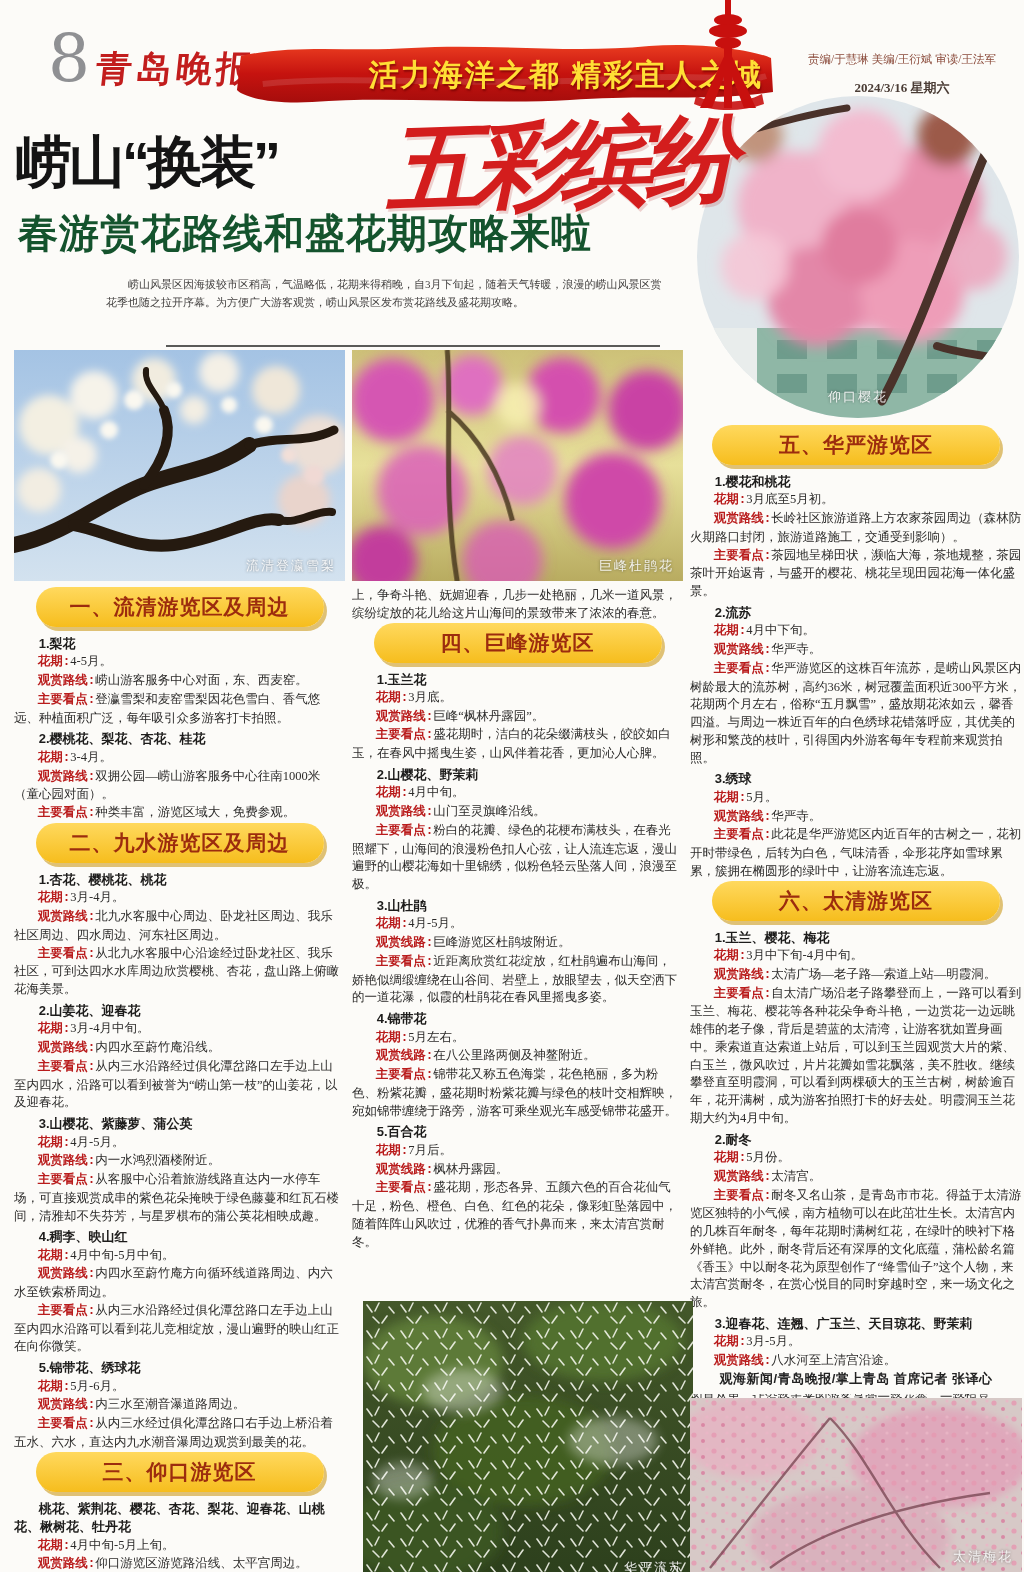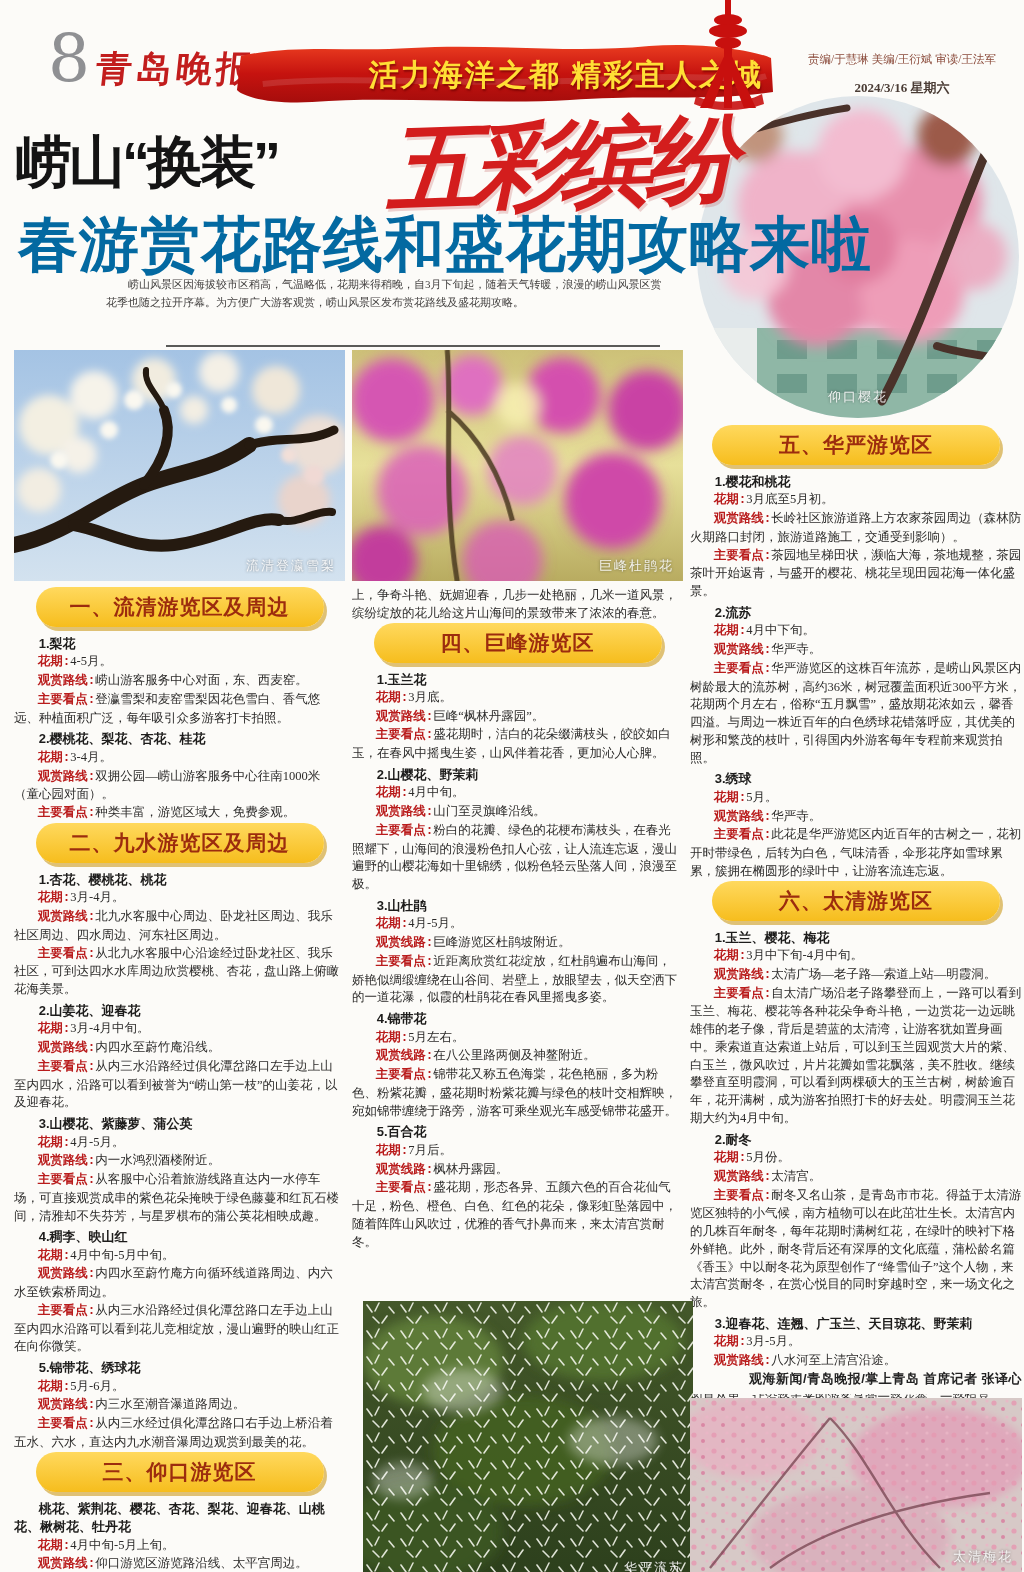--- a/index.html
+++ b/index.html
@@ -17,21 +17,21 @@
   .tower{position:absolute;left:676px;top:0;width:104px;height:112px}
   .editors{position:absolute;left:788px;top:52px;width:228px;font-size:11.5px;color:#8a4a3a;text-align:center;white-space:nowrap}
   .dateline{position:absolute;left:788px;top:79px;width:228px;font-size:13px;font-weight:bold;color:#4a3c35;text-align:center}
   
   .headline{position:absolute;left:0;top:0;width:1024px;z-index:3;pointer-events:none}
   .t-black{position:absolute;left:16px;top:134px;font-size:56px;font-weight:900;color:#141414;
            font-family:"Liberation Sans",sans-serif;letter-spacing:-3px;line-height:1}
   .t-red{position:absolute;left:386px;top:116px;font-size:94px;font-weight:bold;font-style:italic;color:#d31d1d;
          font-family:"DejaVu Serif",serif;letter-spacing:-8px;line-height:1;transform:rotate(-2deg);
          text-shadow:2px 3px 0 rgba(170,20,20,.18)}
-  .subtitle{position:absolute;left:18px;top:212px;font-size:60px;font-weight:600;color:#0369a1;letter-spacing:1px;line-height:1.1}
+  .subtitle{position:absolute;left:18px;top:212px;font-size:40px;font-weight:600;color:#14532d;letter-spacing:1px;line-height:1.1}
   .intro{position:absolute;left:106px;top:276px;width:556px;font-size:11px;line-height:1.6;color:#413f3e;text-indent:2em}
   .rule{position:absolute;left:166px;top:345px;width:494px;height:2px;background:#5a5a58}
   
   .hero{position:absolute;left:697px;top:96px;width:322px;height:322px;border-radius:50%;overflow:hidden;z-index:1}
   .hero svg{position:absolute;inset:0}
   
   .col{position:absolute;width:331px;font-size:12.5px;line-height:1.42;color:#2b2a29}
   .col1{left:14px;top:350px;height:1222px;overflow:hidden}
   .col2{left:352px;top:350px;height:1222px;overflow:hidden}
   .col3{left:690px;top:425px;width:332px;height:947px}
@@ -45,21 +45,21 @@
         display:flex;align-items:center;justify-content:center;
         font-family:"Liberation Sans",sans-serif;font-weight:bold;font-size:21px;color:#9c2c0e;letter-spacing:1px}
   .col3 .sec:first-child .pill{margin-top:0}
   .it{text-indent:1.9em;font-family:"Liberation Sans",sans-serif;font-weight:bold;font-size:13px;color:#1d1c1b;margin-top:3px}
   .ln{text-indent:1.9em}
   .lb{font-family:Liberation Mono, monospace;font-weight:bold;color:#b91c1c;font-style:normal}
   .cont{text-indent:0;margin-top:2px}
   
   .credit{position:absolute;left:690px;top:1366px;width:332px;background:#fcfbf8;z-index:4;
           font-family:"Liberation Sans",sans-serif;font-weight:bold;font-size:13px;color:#222;
-          text-align:right;letter-spacing:.5px;padding:4px 0 6px}
+          text-align:center;letter-spacing:.5px;padding:4px 0 6px}
   .photo-fringe{position:absolute;left:352px;top:1290px;width:330px;height:282px;z-index:4;margin:11px}
   .photo-plum{position:absolute;left:690px;top:1398px;width:332px;height:174px;z-index:4;margin:0}
 </style>
 </head>
 <body>
 
 <div class="page">
 
   <div class="pgnum">8</div>
   <div class="masthead">青岛晚报</div>

